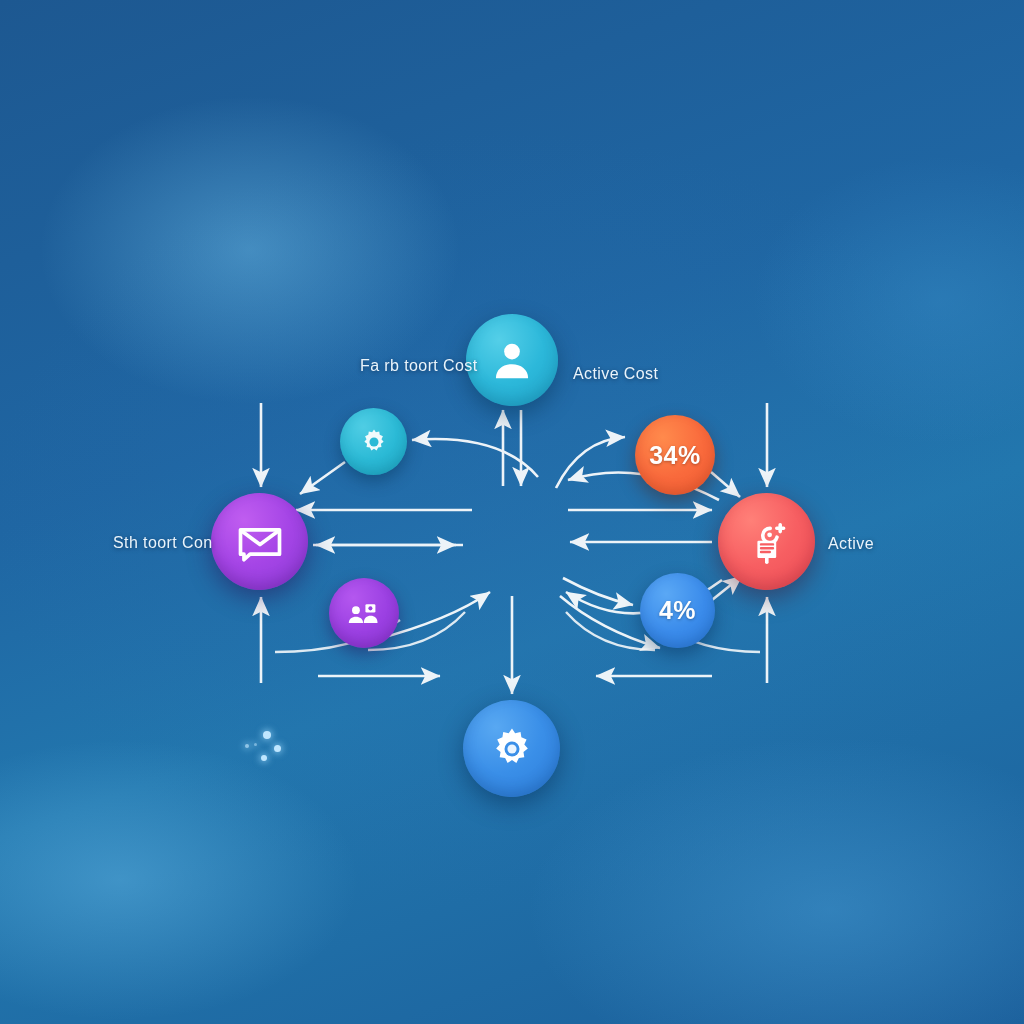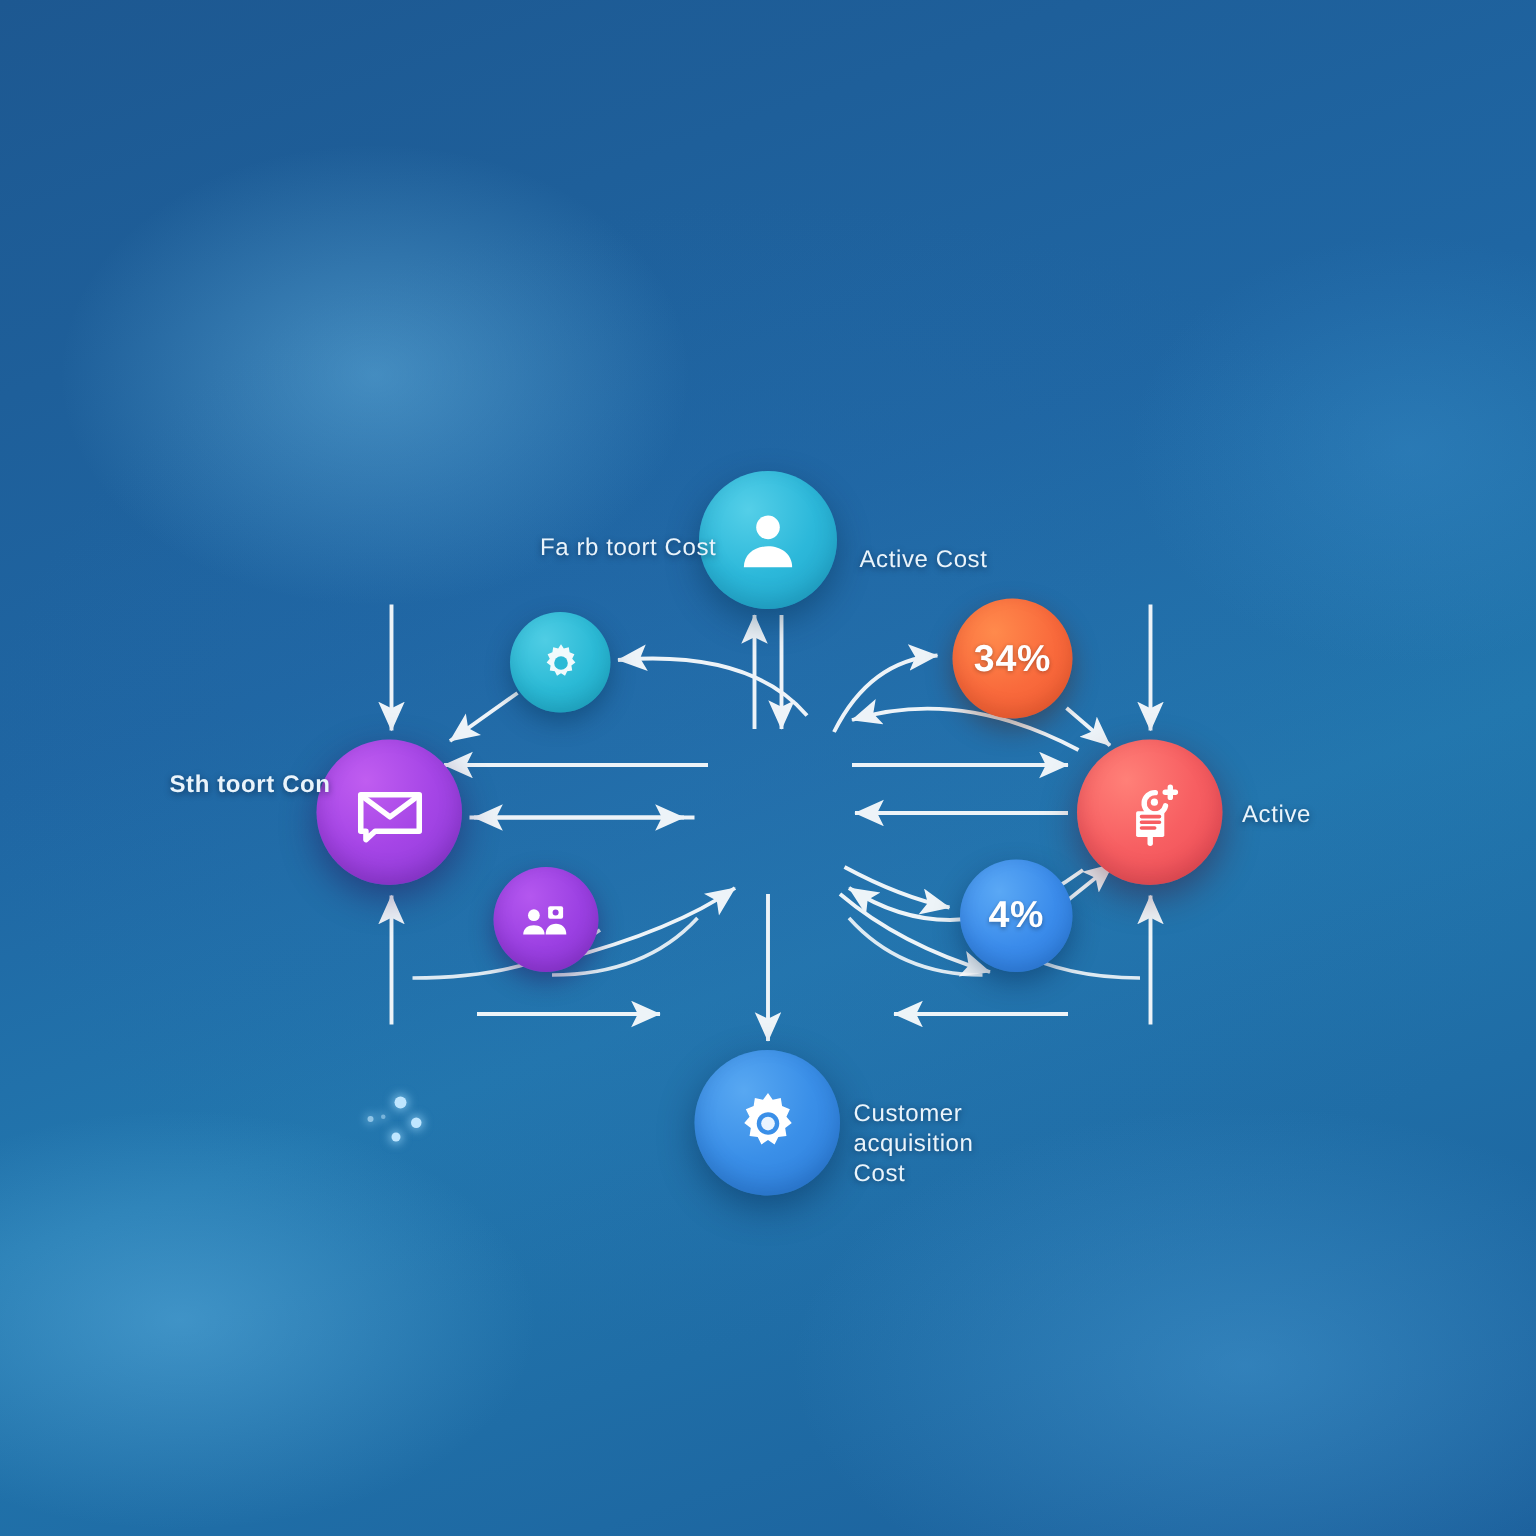--- a/index.html
+++ b/index.html
@@ -71,42 +71,42 @@
     box-shadow:0 6px 16px rgba(0,40,70,.38), inset 0 -5px 12px rgba(0,60,90,.16);
   }
   
   #n-group-sm{
     left:329px;top:578px;width:70px;height:70px;
     background:radial-gradient(circle at 35% 28%, #b457ef 0%, #9b40e2 52%, #8a35d2 100%);
     box-shadow:0 6px 16px rgba(40,0,70,.38), inset 0 -5px 12px rgba(50,0,80,.18);
   }
   
   #n-pct-a{
-    left:635px;top:399px;width:80px;height:80px;
+    left:635px;top:415px;width:80px;height:80px;
     background:radial-gradient(circle at 35% 28%, #ff8a4c 0%, #f96a3c 52%, #ef5b32 100%);
     box-shadow:0 7px 18px rgba(80,20,0,.38), inset 0 -5px 12px rgba(110,30,0,.18);
   }
   #n-pct-a .val{font-size:25px;}
   
   #n-pct-b{
     left:640px;top:573px;width:75px;height:75px;
     background:radial-gradient(circle at 35% 28%, #5aa8f5 0%, #3b8ceb 52%, #2c7cdd 100%);
     box-shadow:0 7px 18px rgba(0,30,70,.38), inset 0 -5px 12px rgba(0,40,90,.18);
   }
   #n-pct-b .val{font-size:25px;}
 
   .label{
     position:absolute;color:#eaf4fb;font-size:16px;letter-spacing:.4px;
     text-shadow:0 1px 4px rgba(0,25,55,.55);line-height:1.25;
     filter:blur(.35px);
     white-space:pre-line;
   }
   #lbl-users{left:573px;top:364px;}
   #lbl-revenue{left:828px;top:534px;}
-  #lbl-mail{left:113px;top:514px;font-weight:bold;}
+  #lbl-mail{left:113px;top:533px;}
   #lbl-cac{left:569px;top:733px;width:155px;}
   #lbl-gear{left:360px;top:356px;}
 
   .particles{position:absolute;left:243px;top:731px;width:44px;height:34px;}
   .particles i{position:absolute;display:block;border-radius:50%;background:#bfe6ff;
     box-shadow:0 0 6px 2px rgba(160,220,255,.55);}
 </style>
 </head>
 <body>
 
@@ -242,22 +242,20 @@
     <span class="val">34%</span>
   </div>
 
   <div class="node" id="n-pct-b">
     <span class="val">4%</span>
   </div>
 
   <div class="label" id="lbl-users">Active Cost</div>
   <div class="label" id="lbl-revenue">Active</div>
   <div class="label" id="lbl-mail">Sth toort Con</div>
-  <div class="label" id="lbl-cac">Customer acquisition
-Cost</div>
   <div class="label" id="lbl-gear">Fa rb toort Cost</div>
 
   <div class="particles">
     <i style="left:20px;top:0px;width:8px;height:8px;"></i>
     <i style="left:31px;top:14px;width:7px;height:7px;"></i>
     <i style="left:18px;top:24px;width:6px;height:6px;"></i>
     <i style="left:2px;top:13px;width:4px;height:4px;opacity:.7;"></i>
     <i style="left:11px;top:12px;width:3px;height:3px;opacity:.55;"></i>
   </div>
 

